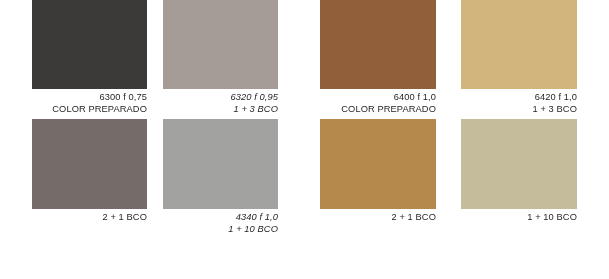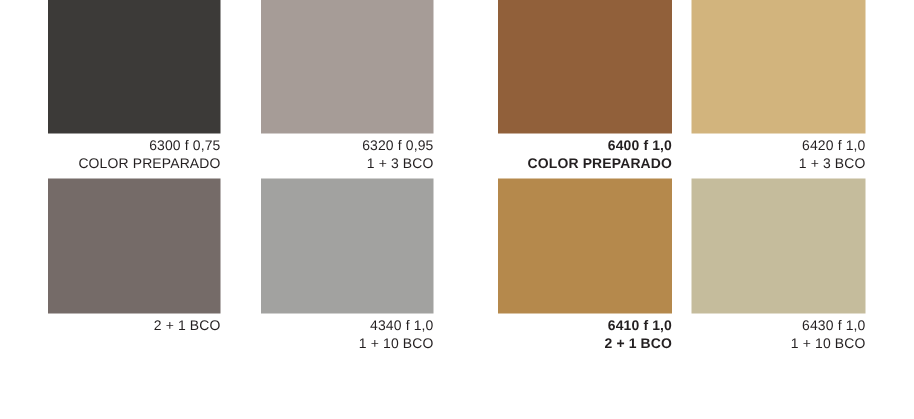--- a/index.html
+++ b/index.html
@@ -39,22 +39,22 @@
     padding-top: 3px;
     white-space: nowrap;
   }
 
   .caption-line {
     display: block;
   }
 
   
   .col-0 { left: 32px;  width: 115px; }
-  .col-1 { left: 174px; width: 115px; }
-  .col-2 { left: 332px; width: 116px; font-weight: bold; }
+  .col-1 { left: 163px; width: 115px; font-style: italic; }
+  .col-2 { left: 320px; width: 116px; }
   .col-3 { left: 461px; width: 116px; }
 
   
   .row-0 { top: 0px; }
   .row-1 { top: 119px; }
 
   .row-0 .swatch-chip { height: 89px; }
   .row-1 .swatch-chip { height: 90px; }
 </style>
 </head>
@@ -105,26 +105,24 @@
     <div class="swatch-chip" style="background-color: rgb(162, 162, 160);"></div>
     <div class="swatch-caption">
       <span class="caption-line">4340 f 1,0</span>
       <span class="caption-line">1 + 10 BCO</span>
     </div>
   </div>
 
   <div class="swatch-cell col-2 row-1">
     <div class="swatch-chip" style="background-color: rgb(181, 137, 76);"></div>
     <div class="swatch-caption">
-      <span class="caption-line">6410 f 1,0</span>
       <span class="caption-line">2 + 1 BCO</span>
     </div>
   </div>
 
   <div class="swatch-cell col-3 row-1">
     <div class="swatch-chip" style="background-color: rgb(197, 188, 156);"></div>
     <div class="swatch-caption">
-      <span class="caption-line">6430 f 1,0</span>
       <span class="caption-line">1 + 10 BCO</span>
     </div>
   </div>
 
 </div>
 
 </body></html>

